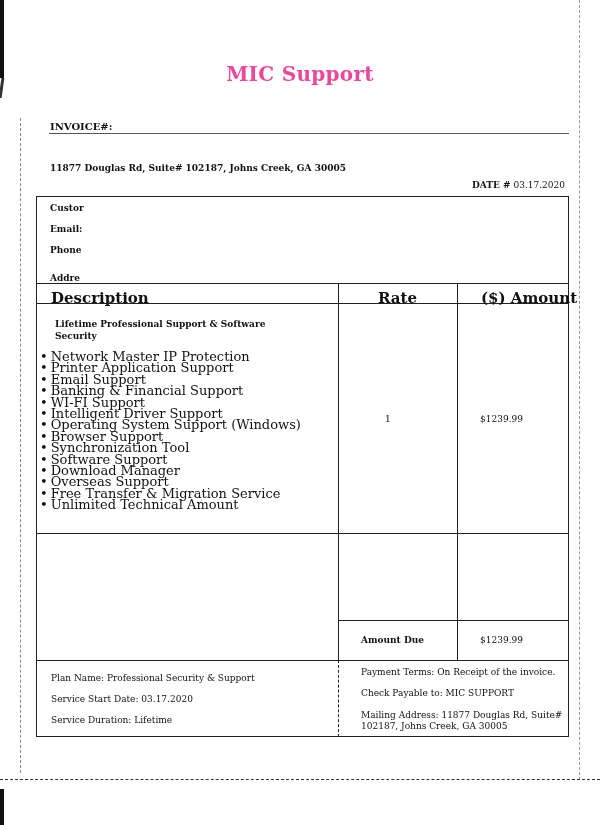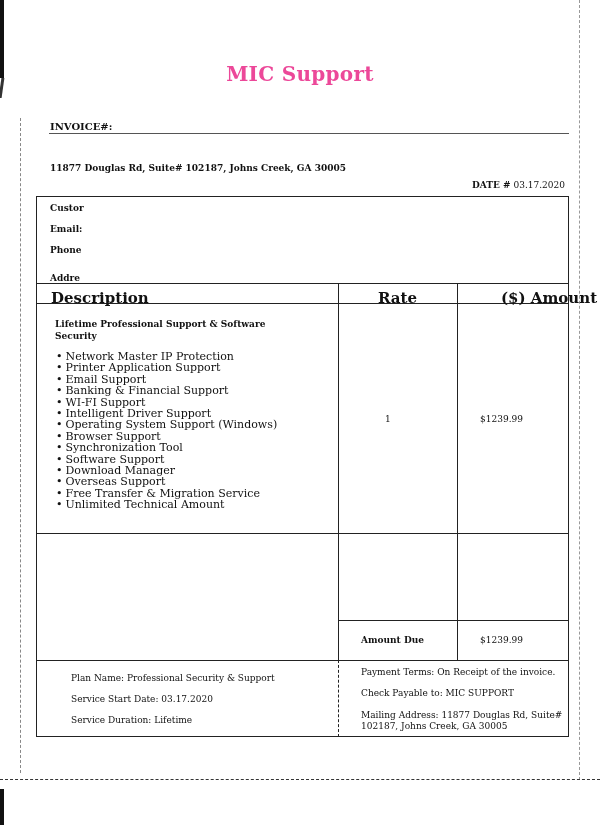--- a/index.html
+++ b/index.html
@@ -18,25 +18,25 @@
   .address { position: absolute; left: 50px; top: 163px; font-size: 9px; font-weight: bold; }
   .date { position: absolute; right: 35px; top: 180px; font-size: 9px; }
   .date b { font-weight: bold; }
 
   .frame { position: absolute; left: 36px; top: 196px; width: 533px; height: 541px; border: 1px solid #222; }
   .cust { position: absolute; left: 50px; font-size: 9px; font-weight: bold; }
   .hline { position: absolute; border-top: 1px solid #222; }
   .vline { position: absolute; border-left: 1px solid #222; }
   .th { position: absolute; font-size: 15px; font-weight: bold; }
   .desc-head { position: absolute; left: 55px; top: 318px; font-size: 9px; font-weight: bold; line-height: 12px; width: 220px; }
-  .features { position: absolute; left: 56px; top: 351px; font-size: 11px; line-height: 11.4px; list-style: none; }
+  .features { position: absolute; left: 40px; top: 351px; font-size: 13px; line-height: 11.4px; list-style: none; }
   .features li::before { content: "\2022"; margin-right: 3px; }
   .cell { position: absolute; font-size: 9px; }
   .terms { position: absolute; left: 361px; font-size: 9px; line-height: 12px; }
-  .plan { position: absolute; left: 51px; font-size: 9px; margin-left: 20px; }
+  .plan { position: absolute; left: 51px; font-size: 9px; }
 </style>
 </head>
 <body>
 
 <div class="scan-edge-left"></div>
 <div class="scan-edge-left2"></div>
 <div class="scan-edge-bottom-left"></div>
 <div class="page-rule-left"></div>
 <div class="page-rule-right"></div>
 <div class="bottom-dashes"></div>
@@ -57,21 +57,21 @@
 <div class="cust" style="top:245px">Phone</div>
 <div class="cust" style="top:273px">Addre</div>
 
 <div class="hline" style="left:36px;top:283px;width:533px"></div>
 <div class="hline" style="left:36px;top:303px;width:533px"></div>
 <div class="vline" style="left:338px;top:283px;height:377px"></div>
 <div class="vline" style="left:457px;top:283px;height:377px"></div>
 
 <div class="th" style="left:51px;top:289px">Description</div>
 <div class="th" style="left:378px;top:289px">Rate</div>
-<div class="th" style="left:501px;top:289px">($) Amount</div>
+<div class="th" style="left:481px;top:289px">($) Amount</div>
 
 <div class="desc-head">Lifetime Professional Support &amp; Software Security</div>
 <ul class="features">
   <li>Network Master IP Protection</li>
   <li>Printer Application Support</li>
   <li>Email Support</li>
   <li>Banking &amp; Financial Support</li>
   <li>WI-FI Support</li>
   <li>Intelligent Driver Support</li>
   <li>Operating System Support (Windows)</li>

